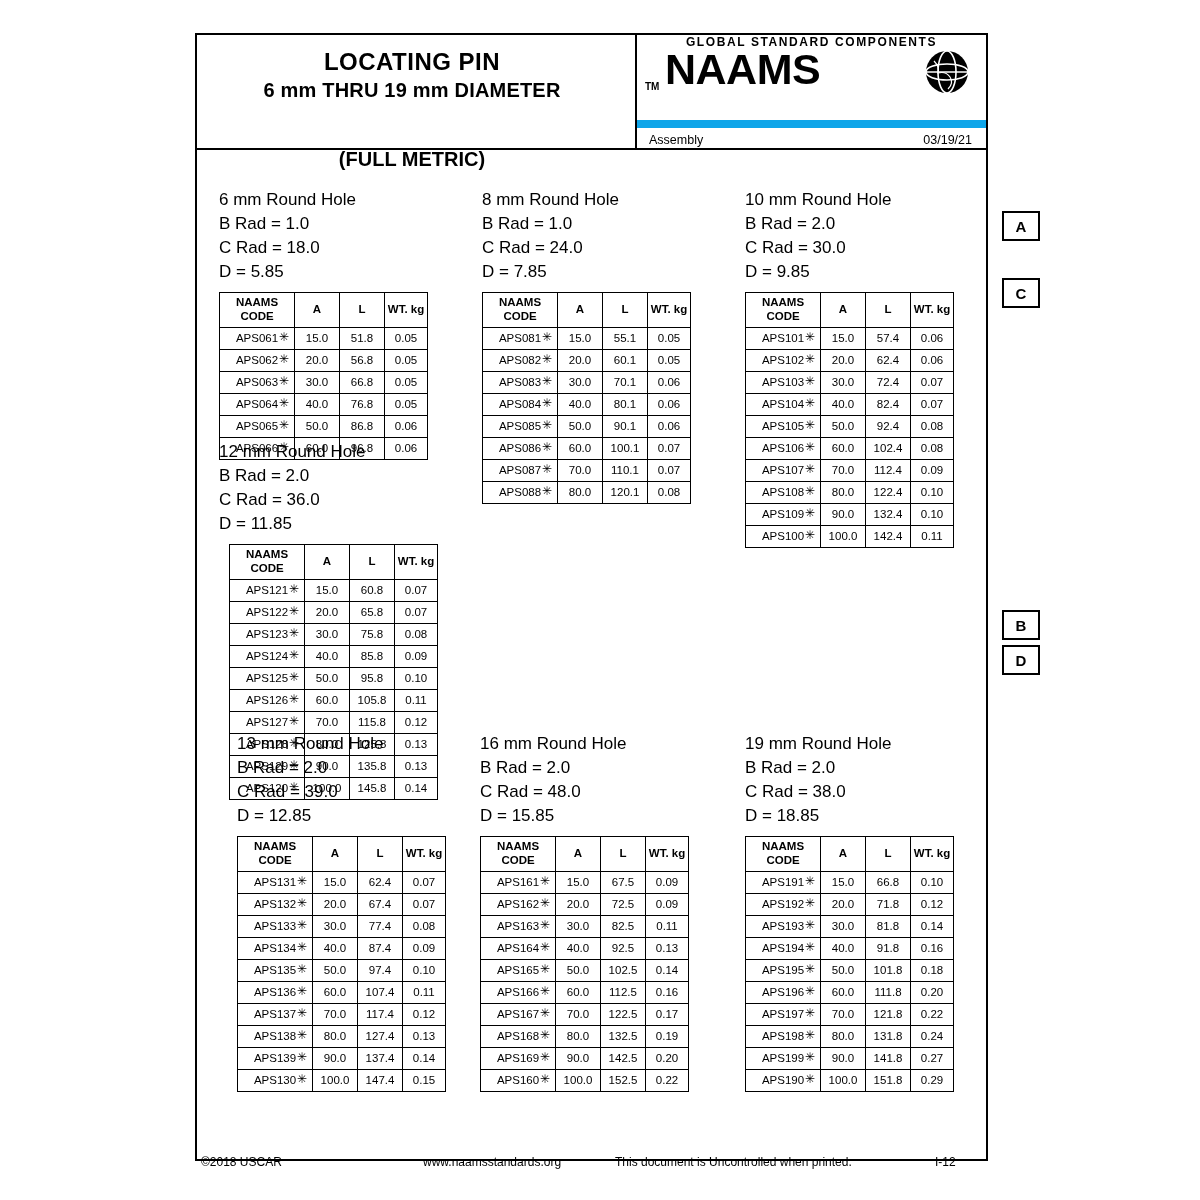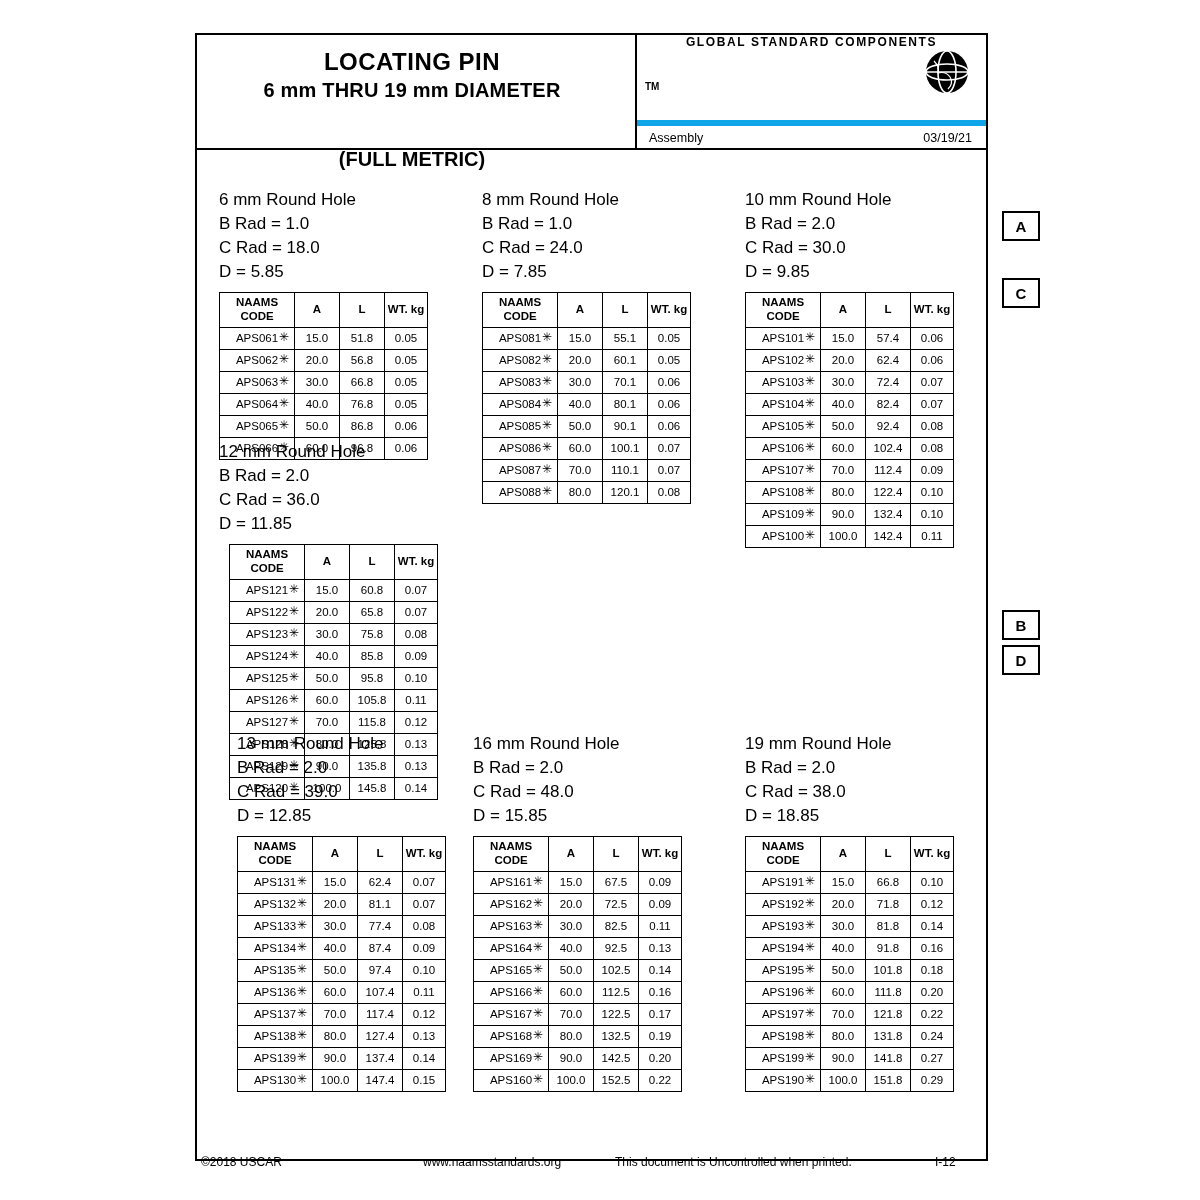--- a/index.html
+++ b/index.html
@@ -95,21 +95,21 @@
     top: 0px;
     width: 46px;
     height: 46px;
   }
   .brand-bottom {
     position: absolute;
     left: 0;
     right: 0;
     bottom: 0;
     height: 28px;
-    border-top: 6px solid #0ea5e9;
+    border-top: 8px solid #0ea5e9;
     box-sizing: border-box;
   }
   .assembly-label {
     position: absolute;
     left: 12px;
     top: 5px;
     font-size: 12.5px;
   }
   .date-label {
     position: absolute;
@@ -215,20 +215,21 @@
   <div class="header">
     <div class="title-block">
       <div class="title-line1">LOCATING PIN</div>
       <div class="title-line2">6 mm THRU 19 mm DIAMETER</div>
       <div class="title-line3">(FULL METRIC)</div>
     </div>
     <div class="brand-block">
       <div class="brand-top">GLOBAL STANDARD COMPONENTS</div>
       <div class="brand-main">
         <span class="tm">TM</span>
+        <span class="naams-word">NAAMS</span>
         <span class="globe">
           <svg width="46" height="46" viewBox="0 0 46 46">
             <circle cx="23" cy="23" r="21" fill="#000"></circle>
             <ellipse cx="23" cy="23" rx="21" ry="8" fill="none" stroke="#fff" stroke-width="1.6"></ellipse>
             <ellipse cx="23" cy="23" rx="9" ry="21" fill="none" stroke="#fff" stroke-width="1.6"></ellipse>
             <line x1="2" y1="23" x2="44" y2="23" stroke="#fff" stroke-width="1.6"></line>
             <path d="M10 12 Q16 18 14 24 Q22 22 26 28 Q30 34 24 40" fill="none" stroke="#fff" stroke-width="1.2"></path>
           </svg>
         </span>
       </div>
@@ -539,21 +540,21 @@
         <tbody>
           <tr>
               <td class="c-code code-cell"><span>APS131</span><span class="star">✳</span></td>
               <td class="c-a">15.0</td>
               <td class="c-l">62.4</td>
               <td class="c-w">0.07</td>
             </tr>
           <tr>
               <td class="c-code code-cell"><span>APS132</span><span class="star">✳</span></td>
               <td class="c-a">20.0</td>
-              <td class="c-l">81.1</td>
+              <td class="c-l">67.4</td>
               <td class="c-w">0.07</td>
             </tr>
           <tr>
               <td class="c-code code-cell"><span>APS133</span><span class="star">✳</span></td>
               <td class="c-a">30.0</td>
               <td class="c-l">77.4</td>
               <td class="c-w">0.08</td>
             </tr>
           <tr>
               <td class="c-code code-cell"><span>APS134</span><span class="star">✳</span></td>
@@ -594,21 +595,21 @@
           <tr>
               <td class="c-code code-cell"><span>APS130</span><span class="star">✳</span></td>
               <td class="c-a">100.0</td>
               <td class="c-l">147.4</td>
               <td class="c-w">0.15</td>
             </tr>
         </tbody>
       </table>
     </div>
 
-    <div class="group" style="left:276px; top:582px;">
+    <div class="group" style="left:283px; top:582px;">
       <div class="grp-head">16 mm Round Hole
 B Rad = 2.0
 C Rad = 48.0
 D = 15.85</div>
       <table class="spec">
         <thead>
           <tr>
             <th class="c-code">NAAMS CODE</th>
             <th class="c-a">A</th>
             <th class="c-l">L</th>

